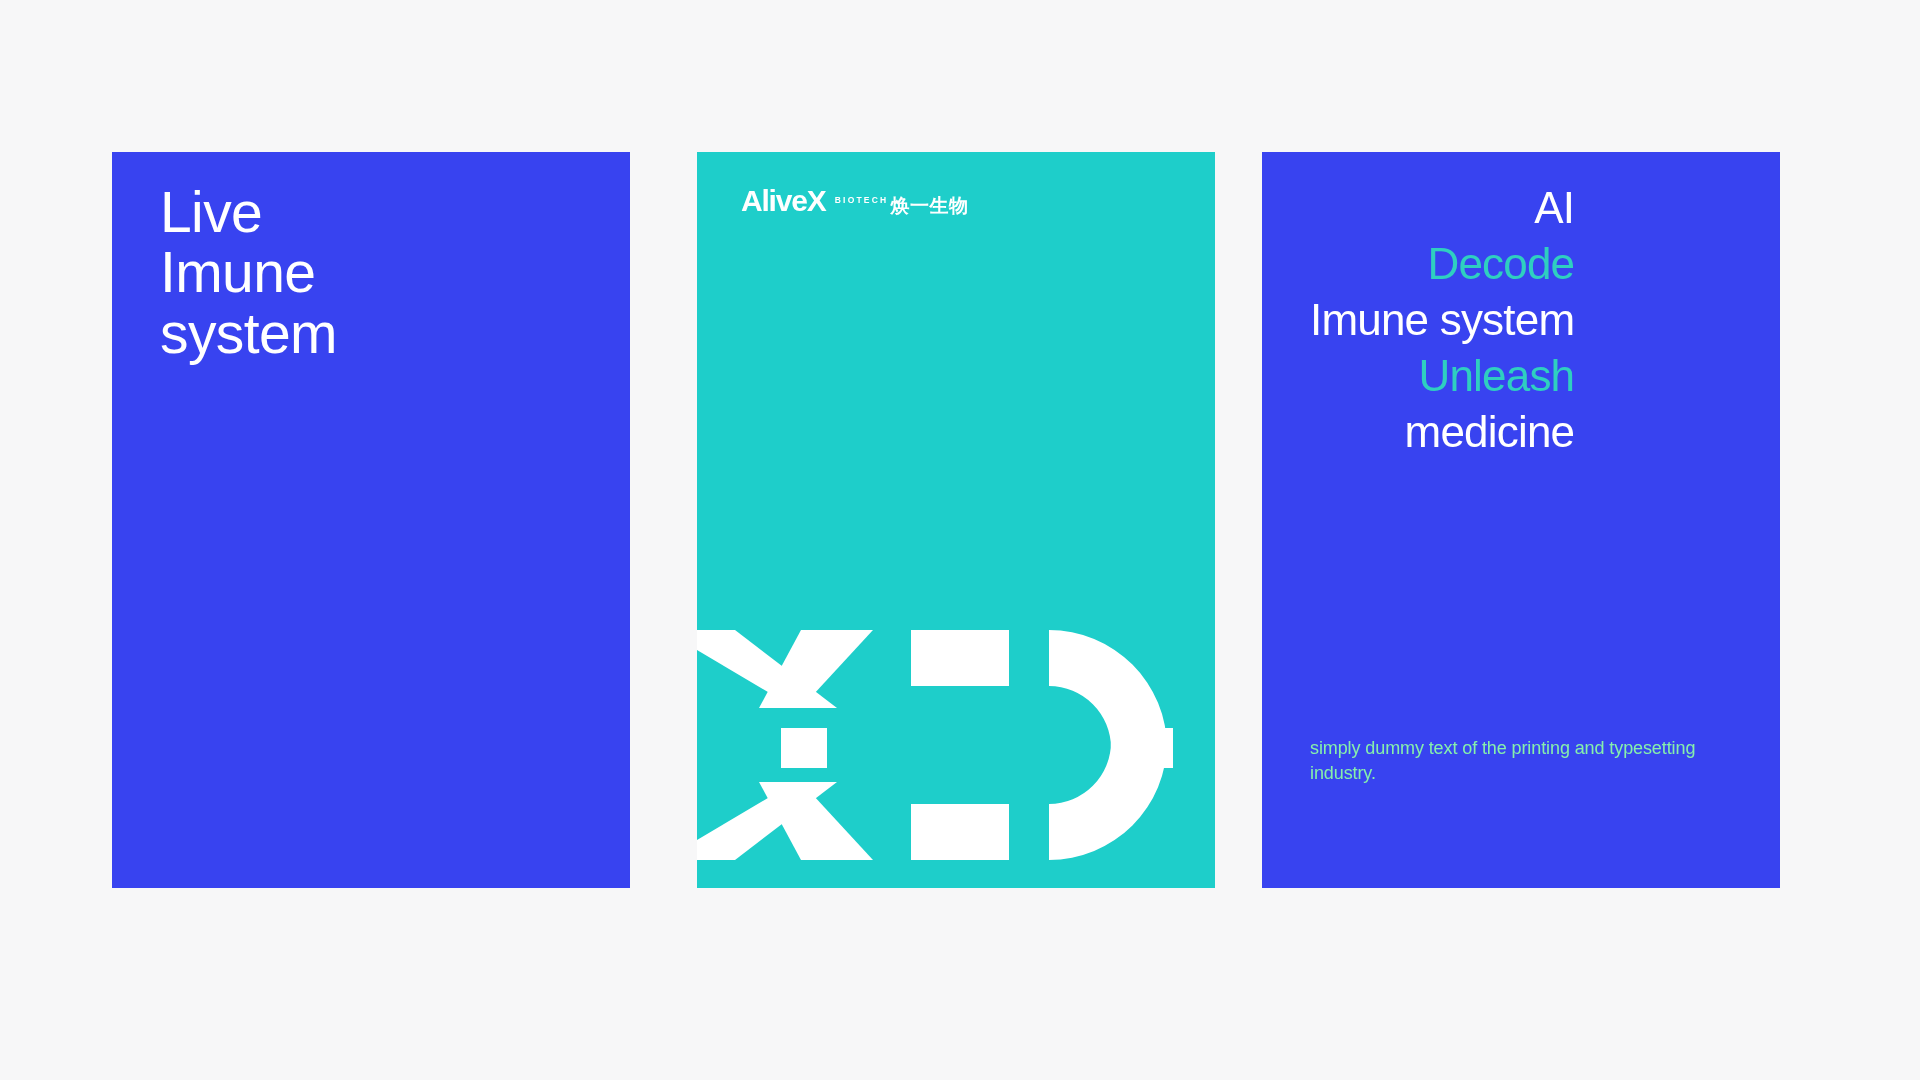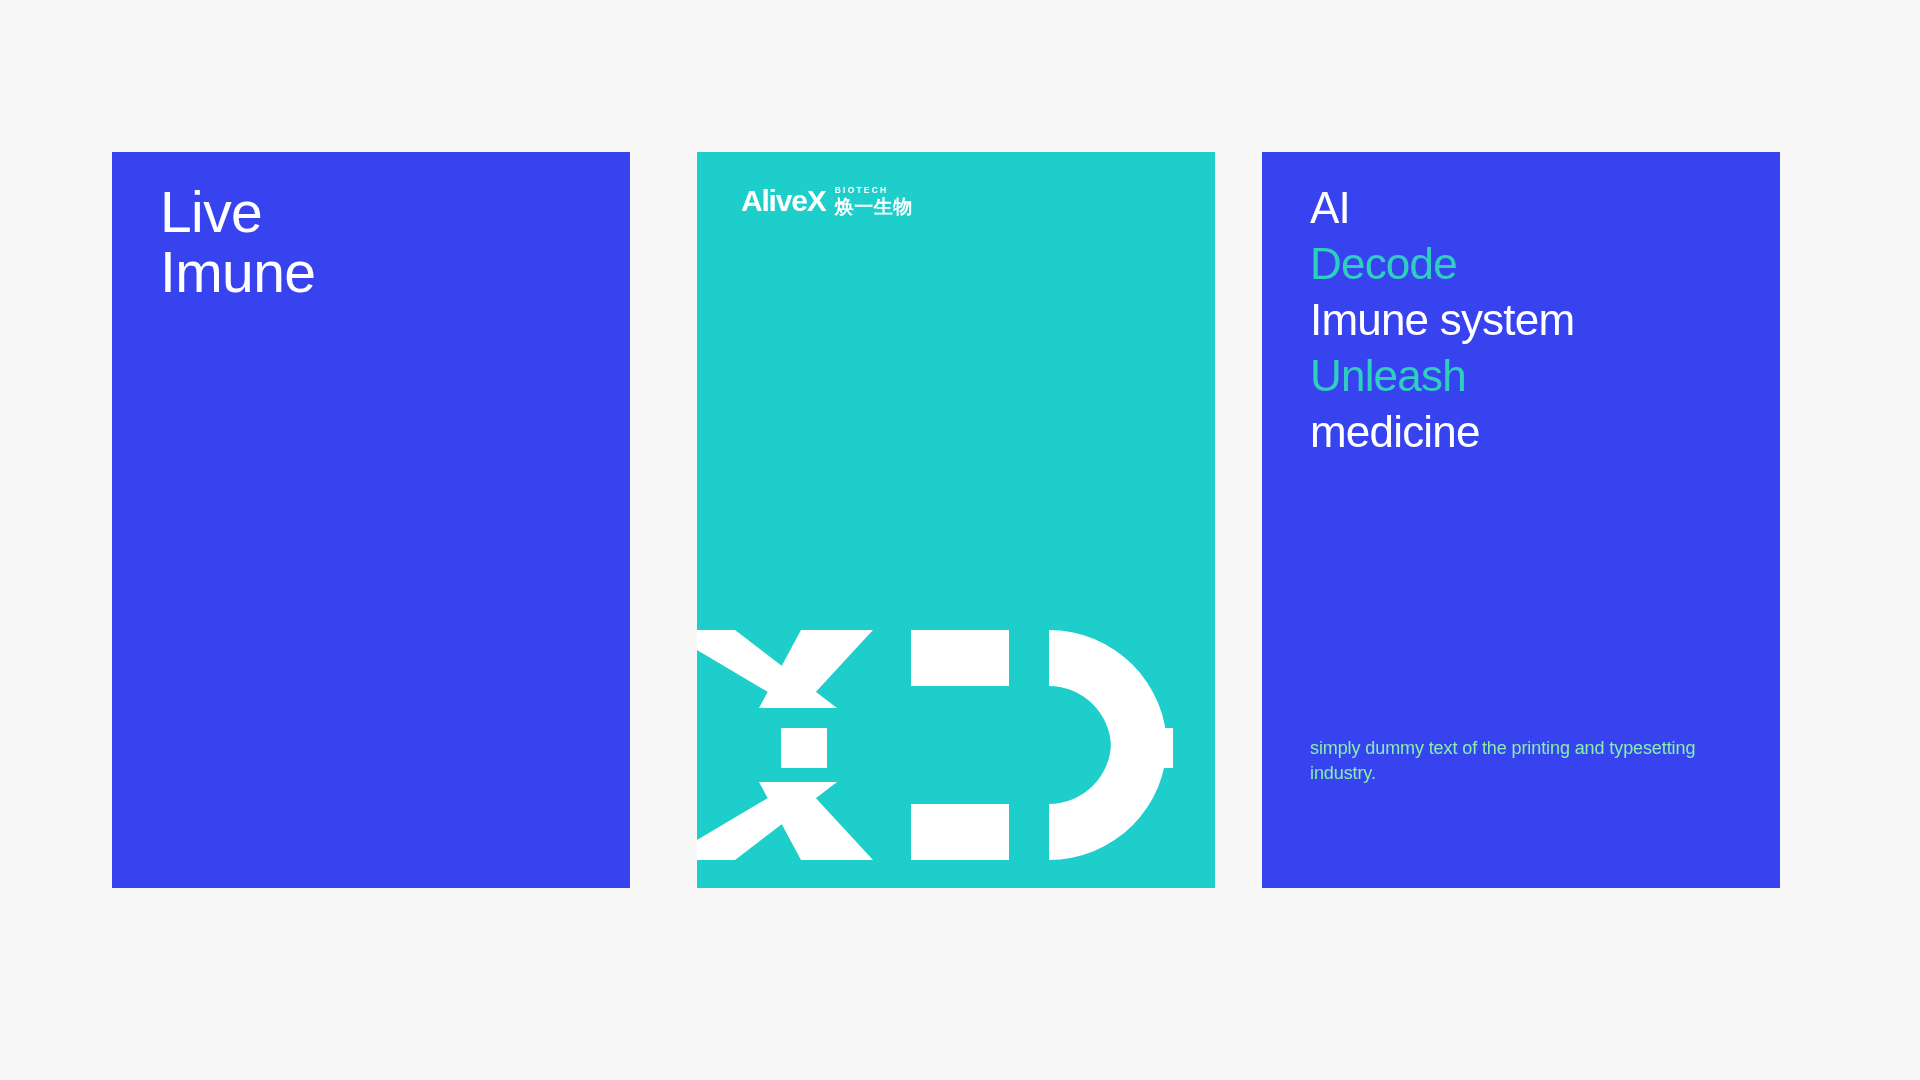--- a/index.html
+++ b/index.html
@@ -51,39 +51,38 @@
   
   #poster-mark {
     left:697px; top:152px;
     width:518px; height:736px;
     background:#1ECECA;
   }
   #logo-lockup {
     position:absolute;
     left:44px; top:34px;
     display:flex;
-    align-items:flex-start;
+    align-items:flex-end;
     gap:9px;
     color:#FFFFFF;
   }
   #logo-lockup .wordmark {
     font-size:30px;
     font-weight:700;
     letter-spacing:-1.2px;
     line-height:1;
     display:flex;
     align-items:baseline;
   }
   #logo-lockup .wordmark .xglyph {
     font-weight:700;
     letter-spacing:-1px;
   }
   #logo-lockup .cn-block {
     display:flex;
-    flex-direction:column;
     gap:2px;
     padding-bottom:1px;
   }
   #logo-lockup .biotech {
     font-size:8.5px;
     font-weight:700;
     letter-spacing:2.2px;
     line-height:1;
   }
   #logo-lockup .hanzi {
@@ -107,20 +106,21 @@
     background:#3843F0;
   }
   #poster-ai .headline {
     position:absolute;
     left:48px; top:28px;
     font-size:44px;
     line-height:1.27;
     font-weight:500;
     letter-spacing:-0.8px;
     color:#FFFFFF;
+    text-align:right;
   }
   #poster-ai .headline span { display:block; }
   #poster-ai .headline .accent { color:#2FCFC0; }
 
   #poster-ai .body-copy {
     position:absolute;
     left:48px; top:584px;
     width:452px;
     font-size:18px;
     line-height:1.37;
@@ -131,20 +131,21 @@
 </style>
 </head>
 <body>
 
 <div id="stage">
 
   <div class="poster" id="poster-live">
     <div class="headline">
       <span class="plain">Live</span>
       <span class="accent">Imune</span>
+      <span class="plain">system</span>
     </div>
   </div>
 
   <div class="poster" id="poster-mark">
 
     <div id="logo-lockup">
       <div class="wordmark">
         <span>Alive</span>
         <span class="xglyph">X</span>
       </div>

